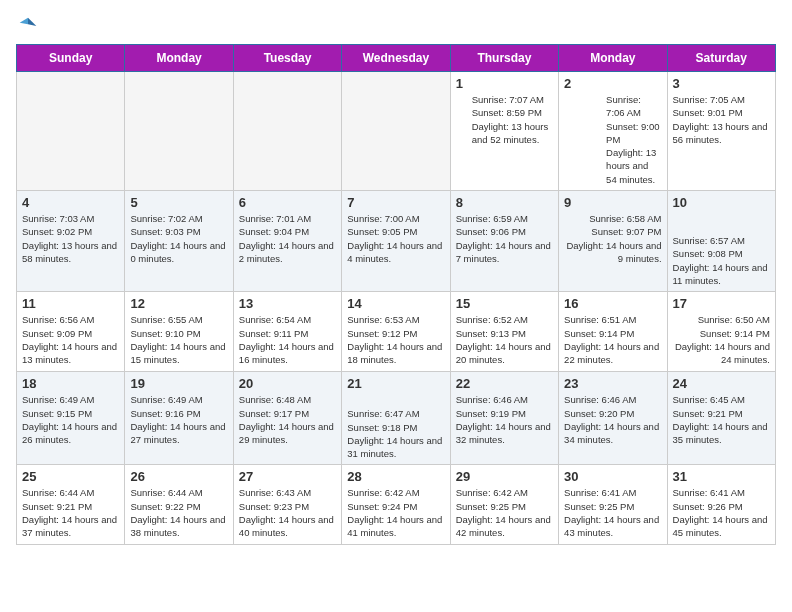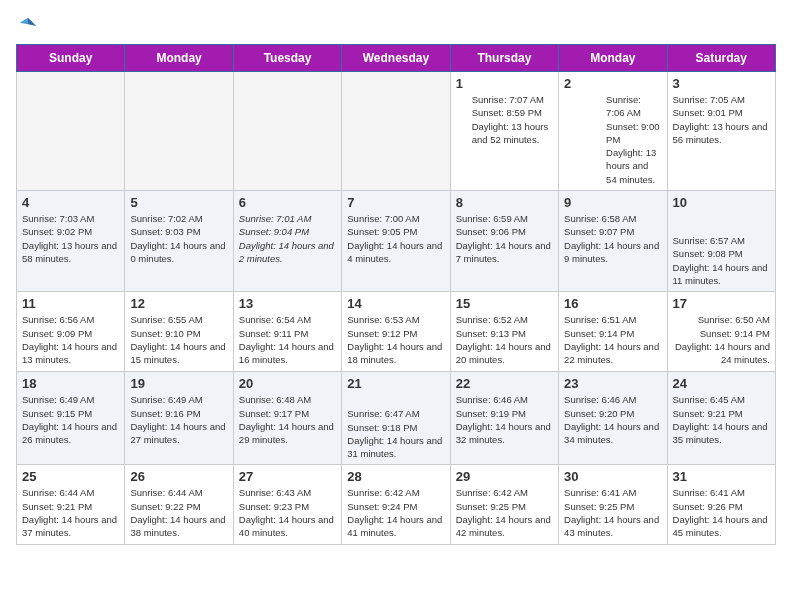--- a/index.html
+++ b/index.html
@@ -159,39 +159,39 @@
 Daylight: 13 hours and 58 minutes.</div>
         </td>
         <td>
           <span class="day-number">5</span>
           <div class="day-info" style="white-space: pre-line;">Sunrise: 7:02 AM
 Sunset: 9:03 PM
 Daylight: 14 hours and 0 minutes.</div>
         </td>
         <td>
           <span class="day-number">6</span>
-          <div class="day-info" style="white-space: pre-line; font-style: italic;">Sunrise: 7:01 AM
+          <div class="day-info" style="white-space: pre-line;">Sunrise: 7:01 AM
 Sunset: 9:04 PM
 Daylight: 14 hours and 2 minutes.</div>
         </td>
         <td>
           <span class="day-number">7</span>
           <div class="day-info" style="white-space: pre-line;">Sunrise: 7:00 AM
 Sunset: 9:05 PM
 Daylight: 14 hours and 4 minutes.</div>
         </td>
         <td>
           <span class="day-number">8</span>
           <div class="day-info" style="white-space: pre-line;">Sunrise: 6:59 AM
 Sunset: 9:06 PM
 Daylight: 14 hours and 7 minutes.</div>
         </td>
         <td>
           <span class="day-number">9</span>
-          <div class="day-info" style="white-space: pre-line;">Sunrise: 6:58 AM
+          <div class="day-info" style="white-space: pre-line; text-align: right;">Sunrise: 6:58 AM
 Sunset: 9:07 PM
 Daylight: 14 hours and 9 minutes.</div>
         </td>
         <td>
           <span class="day-number">10</span>
           <div class="day-info" style="white-space: pre-line; margin-top: 24px;">Sunrise: 6:57 AM
 Sunset: 9:08 PM
 Daylight: 14 hours and 11 minutes.</div>
         </td>
       </tr>

